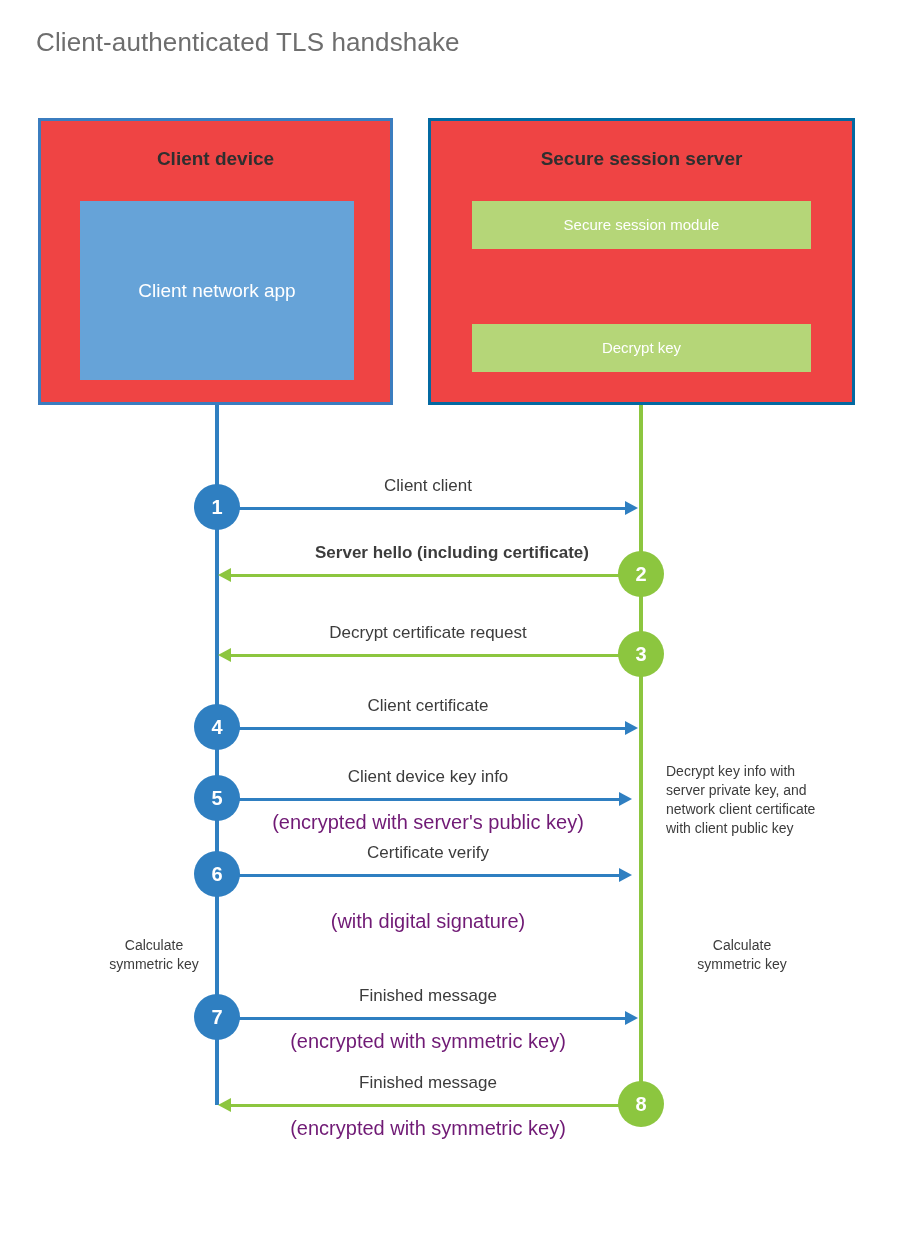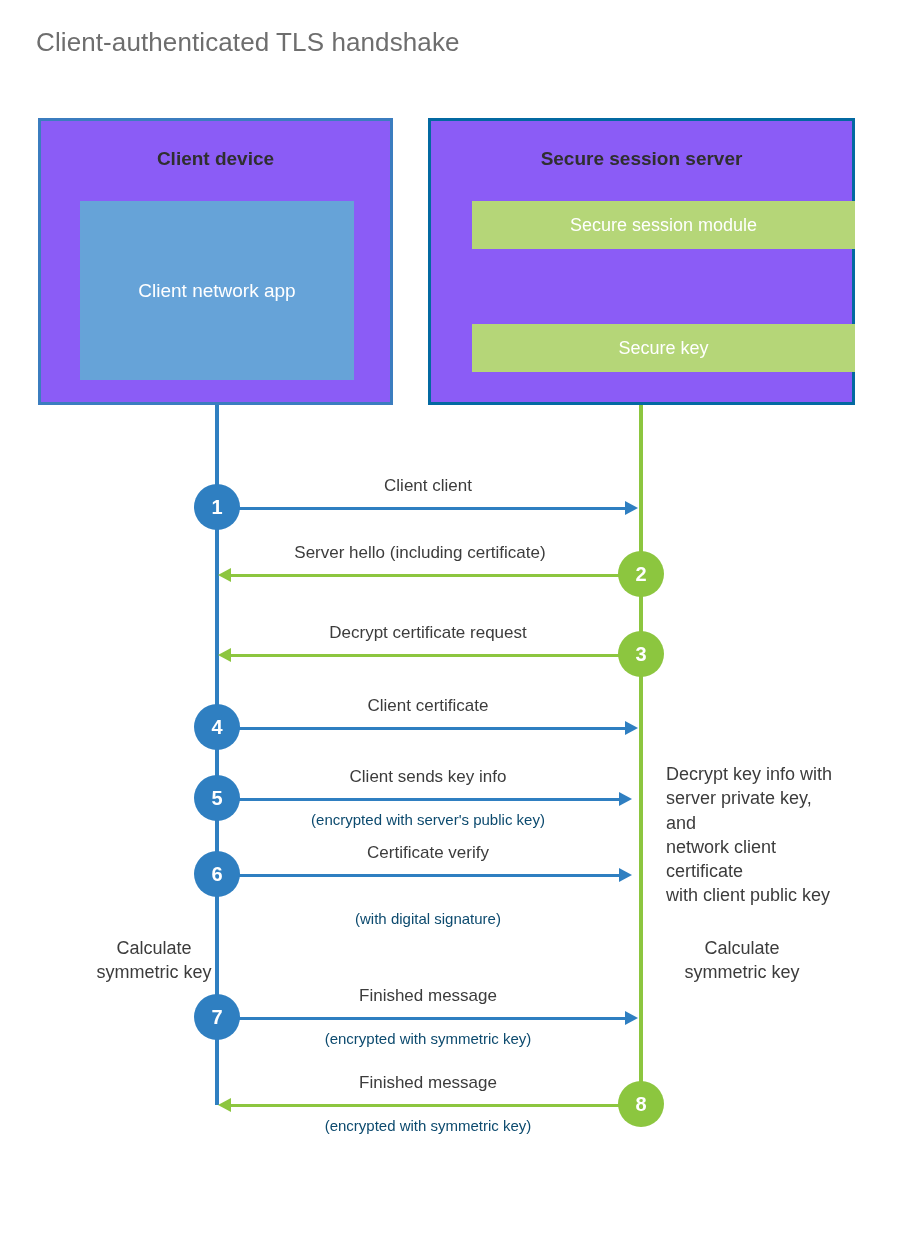--- a/index.html
+++ b/index.html
@@ -31,21 +31,21 @@
     font-weight: 300;
     letter-spacing: 0.1px;
     color: #6e6e6e;
     white-space: nowrap;
   }
 
   
   .party-box {
     position: absolute;
     box-sizing: border-box;
-    background: #8b5cf6;
+    background: #ef4444;
   }
   .party-box.client {
     left: 38px;
     top: 118px;
     width: 355px;
     height: 287px;
     border: 3px solid #3b7dbf;
   }
   .party-box.server {
     left: 428px;
@@ -79,24 +79,24 @@
   .inner-block.client-app {
     left: 39px;
     top: 80px;
     width: 274px;
     height: 179px;
     background: #66a3d8;
     font-size: 19px;
   }
   .inner-block.server-item {
     left: 41px;
-    width: 383px;
+    width: 339px;
     height: 48px;
     background: #b5d678;
-    font-size: 18px;
+    font-size: 15px;
   }
   .inner-block.server-item.i0 { top: 80px; }
   .inner-block.server-item.i1 { top: 141px; }
   .inner-block.server-item.i2 { top: 203px; }
 
   
   .lifeline {
     position: absolute;
     width: 4px;
   }
@@ -148,22 +148,22 @@
     text-align: center;
     font-size: 17px;
     font-weight: 400;
     color: #3c3c3c;
     white-space: nowrap;
     transform: translateX(-50%);
   }
   .msg-label.primary { top: -31px; }
   .msg-label.sub {
     top: 13px;
-    font-size: 15px;
-    color: #0c4a6e;
+    font-size: 20px;
+    color: #701a75;
   }
 
   
   .step-circle {
     position: absolute;
     width: 46px;
     height: 46px;
     border-radius: 50%;
     display: flex;
     align-items: center;
@@ -172,21 +172,21 @@
     font-size: 20px;
     font-weight: bold;
     line-height: 1;
   }
   .step-circle.blue { background: #2f7fc1; }
   .step-circle.green { background: #8cc63f; }
 
   
   .side-note {
     position: absolute;
-    font-size: 18px;
+    font-size: 14px;
     line-height: 1.35;
     color: #3c3c3c;
   }
   .side-note.right-note {
     left: 666px;
     top: 762px;
     width: 170px;
     text-align: left;
   }
   .side-note.calc-client {
@@ -211,58 +211,58 @@
   <div class="page-title">Client-authenticated TLS handshake</div>
 
   <div class="party-box client">
     <div class="party-title">Client device</div>
     <div class="inner-block client-app">Client network app</div>
   </div>
 
   <div class="party-box server">
     <div class="party-title">Secure session server</div>
     <div class="inner-block server-item i0">Secure session module</div>
-    <div class="inner-block server-item i2">Secure key</div>
+    <div class="inner-block server-item i2">Decrypt key</div>
   </div>
 
   <div class="lifeline client"></div>
   <div class="lifeline server"></div>
 
   <div class="msg c2s" style="top:507px;">
     <div class="arrow-line" style="left:217px; width:408px;"></div>
     <div class="arrow-head" style="left:625px;"></div>
     <div class="msg-label primary" style="left:428px;">Client client</div>
   </div>
   <div class="step-circle blue" style="left:194px; top:484px;">1</div>
 
   <div class="msg s2c" style="top:574px;">
     <div class="arrow-line" style="left:231px; width:410px;"></div>
     <div class="arrow-head" style="left:218px;"></div>
-    <div class="msg-label primary" style="left:420px;">Server hello (including certificate)</div>
+    <div class="msg-label primary" style="left:452px;font-weight:bold;">Server hello (including certificate)</div>
   </div>
   <div class="step-circle green" style="left:618px; top:551px;">2</div>
 
   <div class="msg s2c" style="top:654px;">
     <div class="arrow-line" style="left:231px; width:410px;"></div>
     <div class="arrow-head" style="left:218px;"></div>
     <div class="msg-label primary" style="left:428px;">Decrypt certificate request</div>
   </div>
   <div class="step-circle green" style="left:618px; top:631px;">3</div>
 
   <div class="msg c2s" style="top:727px;">
     <div class="arrow-line" style="left:217px; width:408px;"></div>
     <div class="arrow-head" style="left:625px;"></div>
     <div class="msg-label primary" style="left:428px;">Client certificate</div>
   </div>
   <div class="step-circle blue" style="left:194px; top:704px;">4</div>
 
   <div class="msg c2s" style="top:798px;">
     <div class="arrow-line" style="left:217px; width:402px;"></div>
     <div class="arrow-head" style="left:619px;"></div>
-    <div class="msg-label primary" style="left:428px;">Client sends key info</div>
+    <div class="msg-label primary" style="left:428px;">Client device key info</div>
     <div class="msg-label sub" style="left:428px;">(encrypted with server's public key)</div>
   </div>
   <div class="step-circle blue" style="left:194px; top:775px;">5</div>
 
   <div class="msg c2s" style="top:874px;">
     <div class="arrow-line" style="left:217px; width:402px;"></div>
     <div class="arrow-head" style="left:619px;"></div>
     <div class="msg-label primary" style="left:428px;">Certificate verify</div>
     <div class="msg-label sub" style="left:428px;margin-top:23px;">(with digital signature)</div>
   </div>

